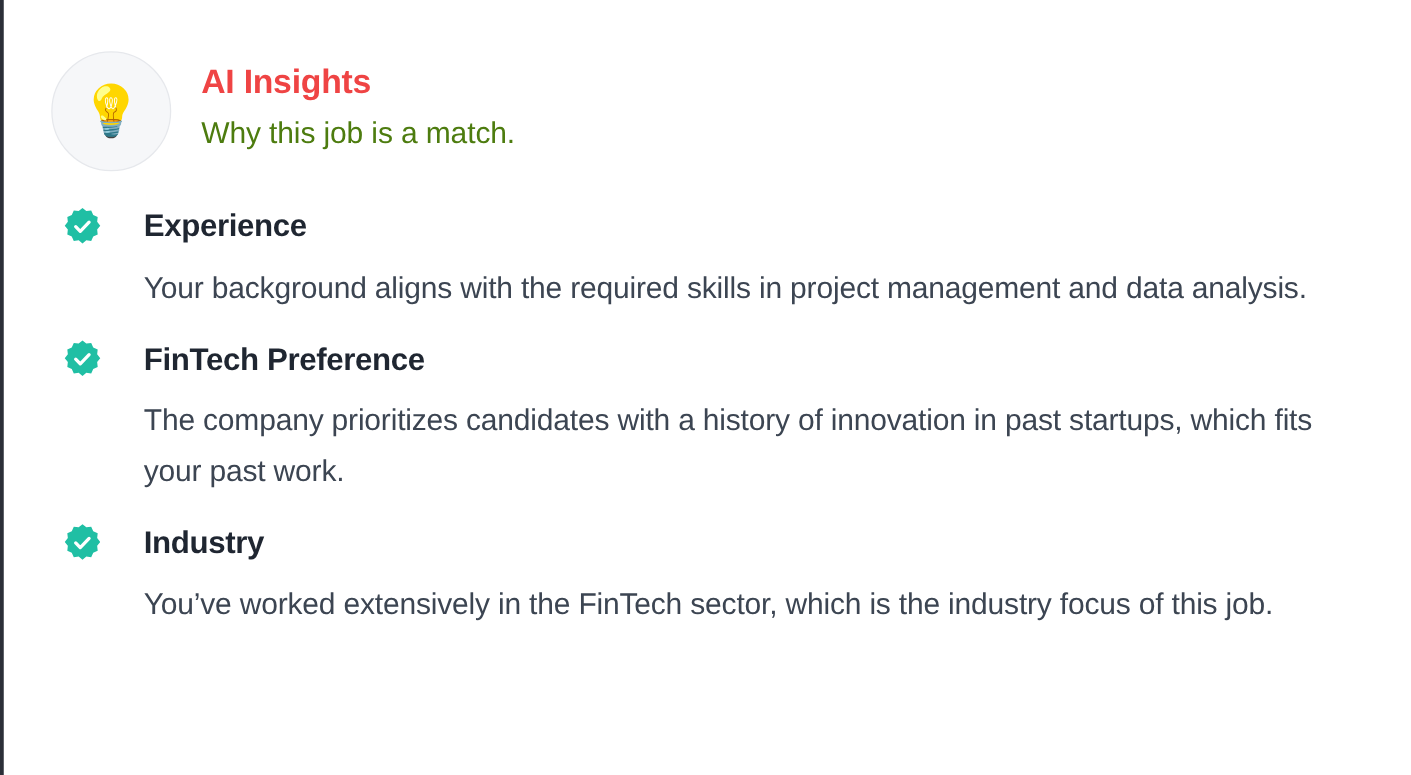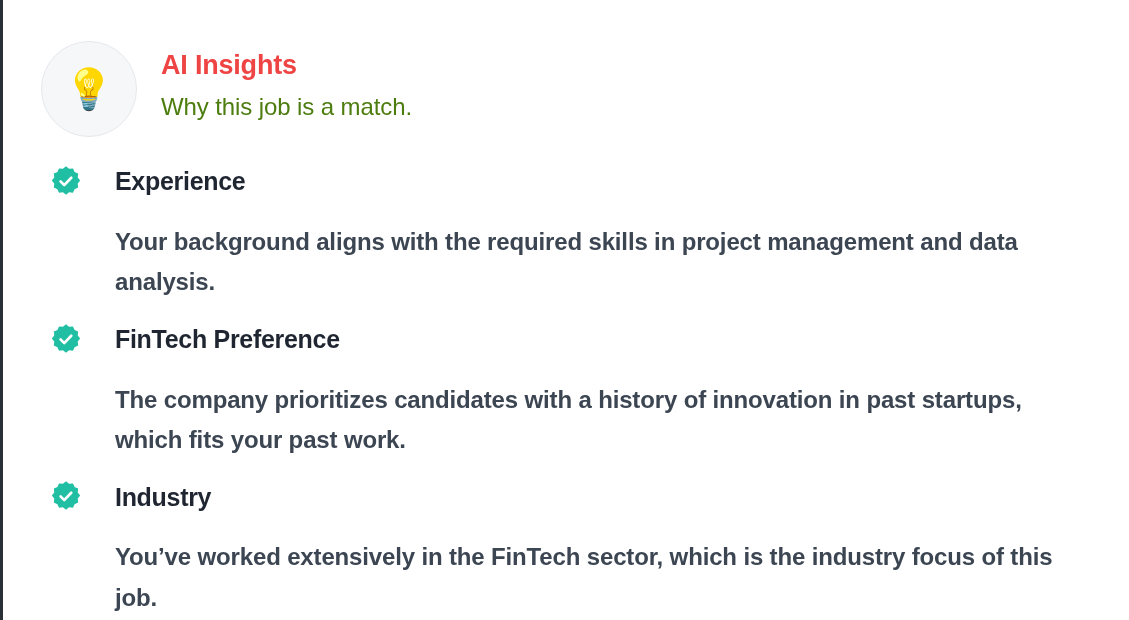--- a/index.html
+++ b/index.html
@@ -95,27 +95,27 @@
   .insight-title {
     font-size: 25px;
     font-weight: 700;
     color: #1f2631;
     letter-spacing: -0.3px;
     line-height: 1.1;
     padding-left: 32px;
   }
   .insight-body {
     font-size: 24px;
-    font-weight: 700;
+    font-weight: 400;
     color: #3c4552;
     line-height: 1.68;
     letter-spacing: -0.15px;
     padding-left: 112px;
     padding-right: 70px;
-    margin-top: 23px;
+    margin-top: 12px;
     max-width: 950px;
   }
 </style>
 </head>
 <body>
 
 <div id="panel">
 
   <div class="header">
     <div class="bulb-circle">

